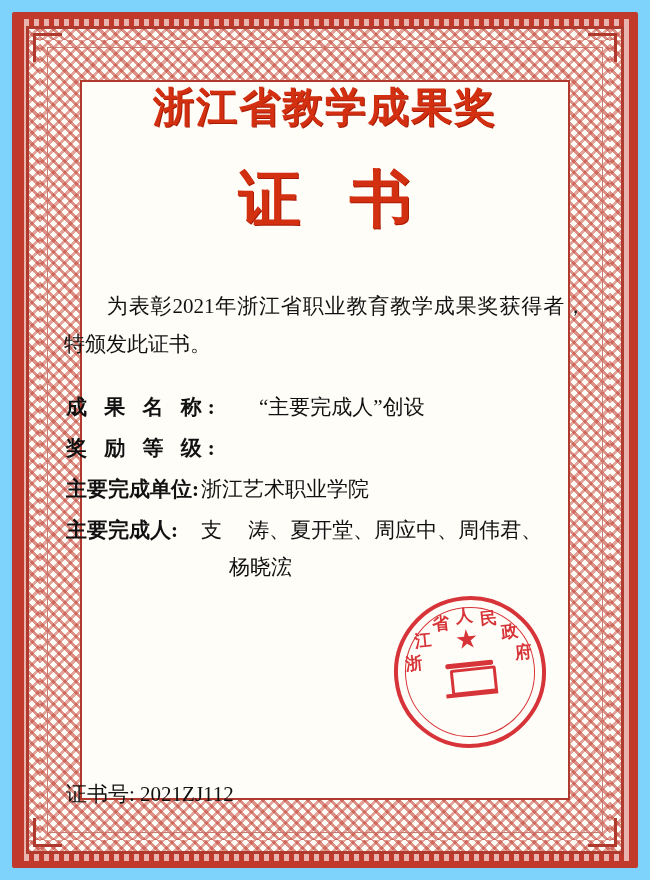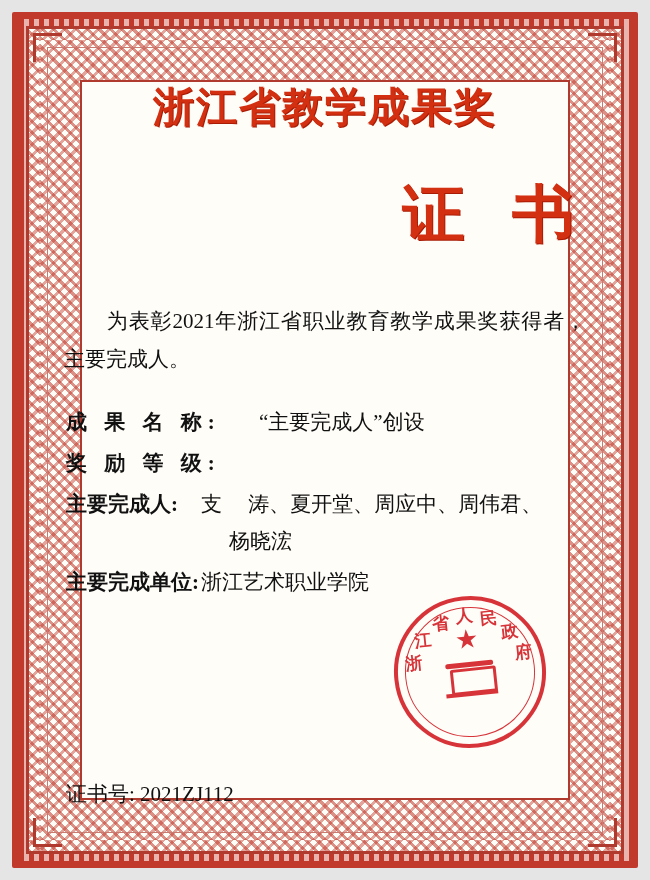--- a/index.html
+++ b/index.html
@@ -12,21 +12,21 @@
     height: 880px;
     font-family: "Liberation Serif", "DejaVu Serif", serif;
     overflow: hidden;
   }
 
   .certificate {
     position: relative;
     width: 650px;
     height: 880px;
     box-sizing: border-box;
-    background: #e5e5e5;
+    background: #7dd3fc;
   }
 
   
   .frame-outer {
     position: absolute;
     left: 12px;
     top: 12px;
     right: 12px;
     bottom: 12px;
     border: 7px solid #c0392b;
@@ -109,28 +109,28 @@
     text-align: center;
     color: #d32f11;
     font-size: 41px;
     font-weight: bold;
     letter-spacing: 2px;
     margin-top: 22px;
     font-family: "DejaVu Serif", "Liberation Serif", serif;
     text-shadow: 1px 1px 0 #a81c05;
   }
   .title-sub {
-    text-align: right;
+    text-align: center;
     color: #d32f11;
     font-size: 62px;
     font-weight: bold;
     letter-spacing: 16px;
-    margin-top: 37px;
+    margin-top: 22px;
     text-indent: 16px;
-    font-family: Liberation Serif, serif;
+    font-family: Liberation Sans, sans-serif;
     text-shadow: 1px 1px 0 #a81c05;
   }
 
   .intro {
     margin-top: 46px;
     font-size: 21px;
     line-height: 38px;
     color: #111;
     text-align: justify;
     padding: 0 4px;
@@ -288,47 +288,47 @@
   <div class="corner bl"></div>
   <div class="corner br"></div>
 
   <div class="content">
 
     <div class="title-main">浙江省教学成果奖</div>
 
     <div class="title-sub">证 书</div>
 
     <div class="intro">
-      <span class="indent"></span><span>为表彰2021年浙江省职业教育教学成果奖获得者，主要完成人。</span>
+      <span class="indent"></span><span>为表彰2021年浙江省职业教育教学成果奖获得者，特颁发此证书。</span>
     </div>
 
     <div class="fields">
 
       <div class="field-row">
         <div class="field-label spaced">成 果 名 称:</div>
         <div class="field-value">
           <span class="line2">“主要完成人”创设</span>
         </div>
       </div>
 
       <div class="field-row">
         <div class="field-label spaced">奖 励 等 级:</div>
+      </div>
+
+      <div class="field-row">
+        <div class="field-label">主要完成单位:</div>
+        <div class="field-value">浙江艺术职业学院</div>
       </div>
 
       <div class="field-row">
         <div class="field-label">主要完成人:</div>
         <div class="field-value">
           <span>支　 涛、夏开堂、周应中、周伟君、</span>
           <span class="line2 nopad">杨晓浤</span>
         </div>
-      </div>
-
-      <div class="field-row">
-        <div class="field-label">主要完成单位:</div>
-        <div class="field-value">浙江艺术职业学院</div>
       </div>
 
     </div>
 
     <div class="seal">
       <div class="seal-inner-ring"></div>
       <div class="seal-star">★</div>
       <div class="seal-emblem">
         <div class="roof"></div>
         <div class="gate"></div>

